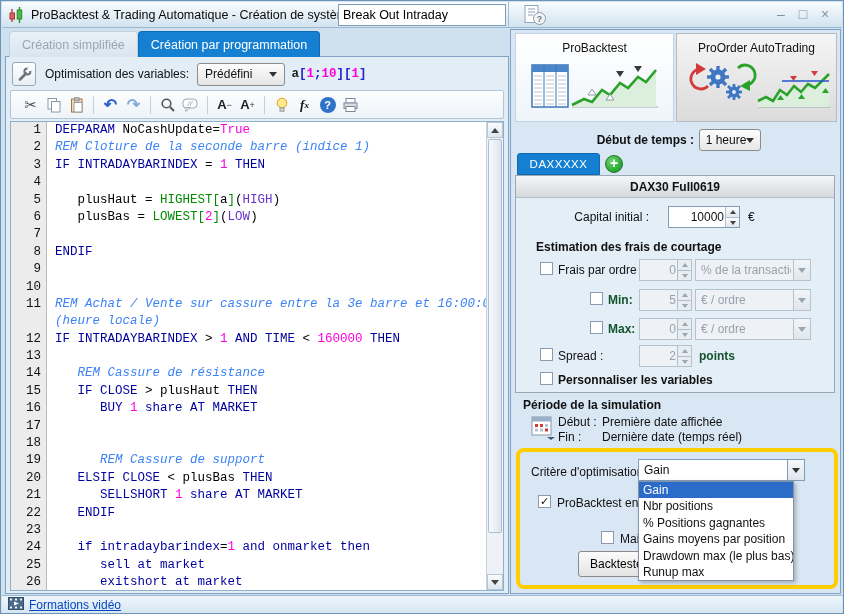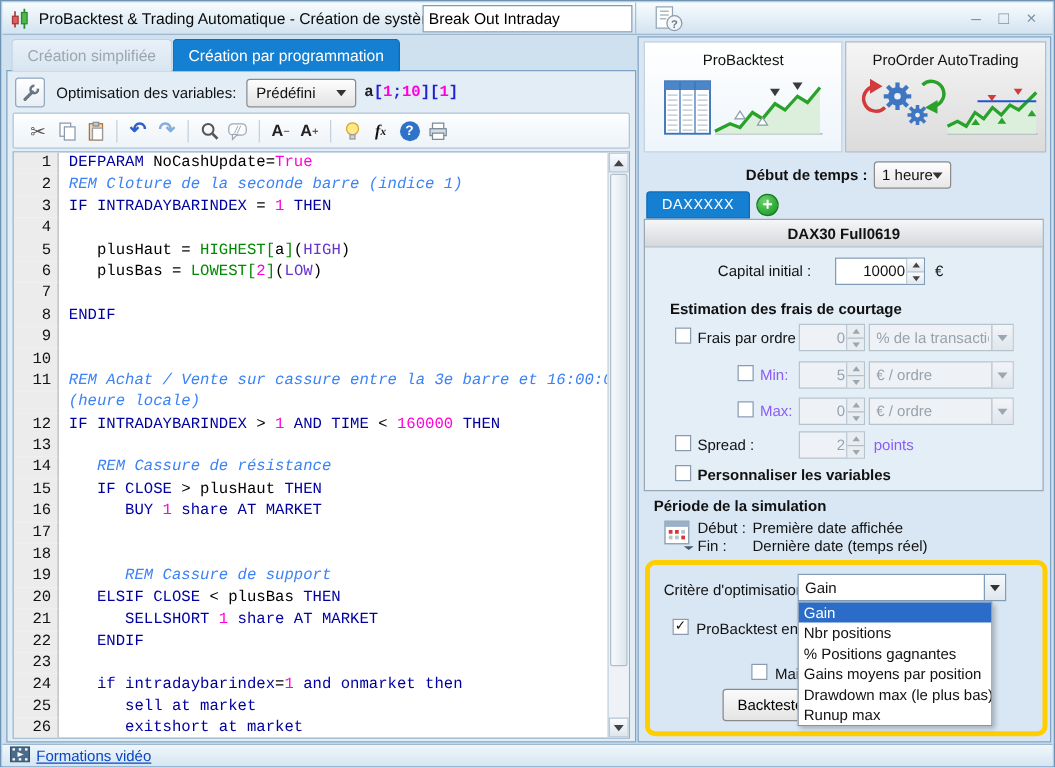--- a/index.html
+++ b/index.html
@@ -102,21 +102,21 @@
     background: #e3eef7; border: 1px solid #9aa8b4; }
   .gb-header { height: 22px; background: linear-gradient(#f5f6f7,#d5d8dc); border-bottom: 1px solid #b4bcc4;
     display: flex; align-items: center; justify-content: center; font-weight: bold; }
   .cap-label { position: absolute; left: 0; top: 34px; width: 133px; text-align: right; }
   .cap-eur { position: absolute; left: 232px; top: 34px; }
   .fees-head { position: absolute; left: 20px; top: 64px; font-weight: bold; }
 
   .checkbox { position: absolute; width: 13px; height: 13px; background: #fff; border: 1px solid #8a9ab0; cursor: pointer;
     font-size: 11px; line-height: 11px; text-align: center; color: #111; }
   .row-label { position: absolute; white-space: nowrap; }
-  .dim { color: #8b5cf6; }
+  .dim { color: #14532d; font-weight: bold; }
 
   .spin { position: absolute; height: 22px; width: 53px; background: #fff; border: 1px solid #7f9db9; }
   .spin .val { position: absolute; left: 0; right: 15px; top: 3px; text-align: right; }
   .spin .btns { position: absolute; right: 0; top: 0; bottom: 0; width: 14px; border-left: 1px solid #aebecb; }
   .spin .btns div { height: 50%; background: linear-gradient(#fafcfe,#e0e7ee); display: flex; align-items: center; justify-content: center; cursor: pointer; }
   .spin .btns div + div { border-top: 1px solid #aebecb; }
   .spin .tri-up { border-bottom-width: 4px; border-left-width: 3.5px; border-right-width: 3.5px; }
   .spin .tri-dn { border-top-width: 4px; border-left-width: 3.5px; border-right-width: 3.5px; }
   .spin.dis { background: #eef2f6; border-color: #b6c2cc; }
   .spin.dis .val { color: #98a2ac; }

